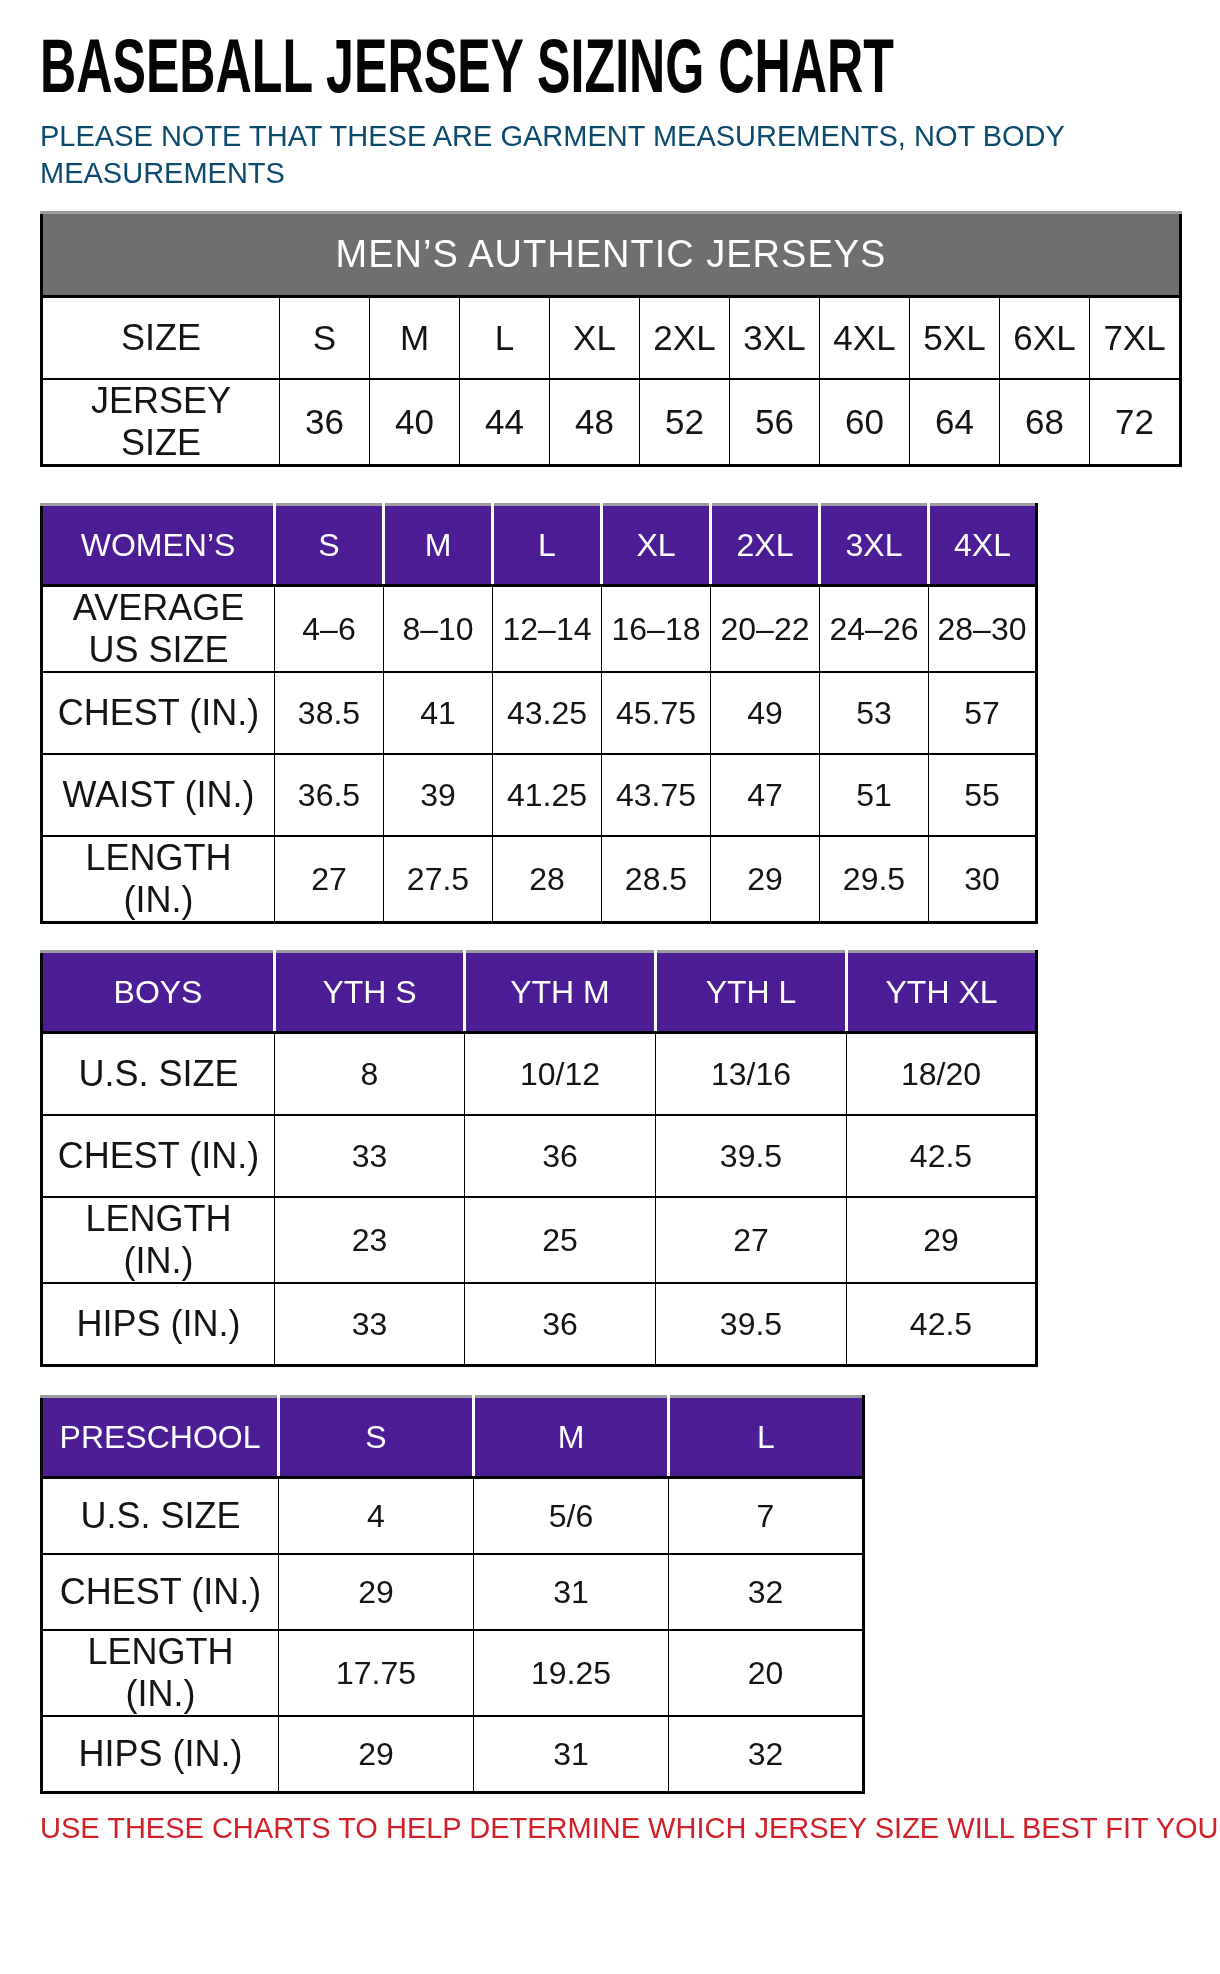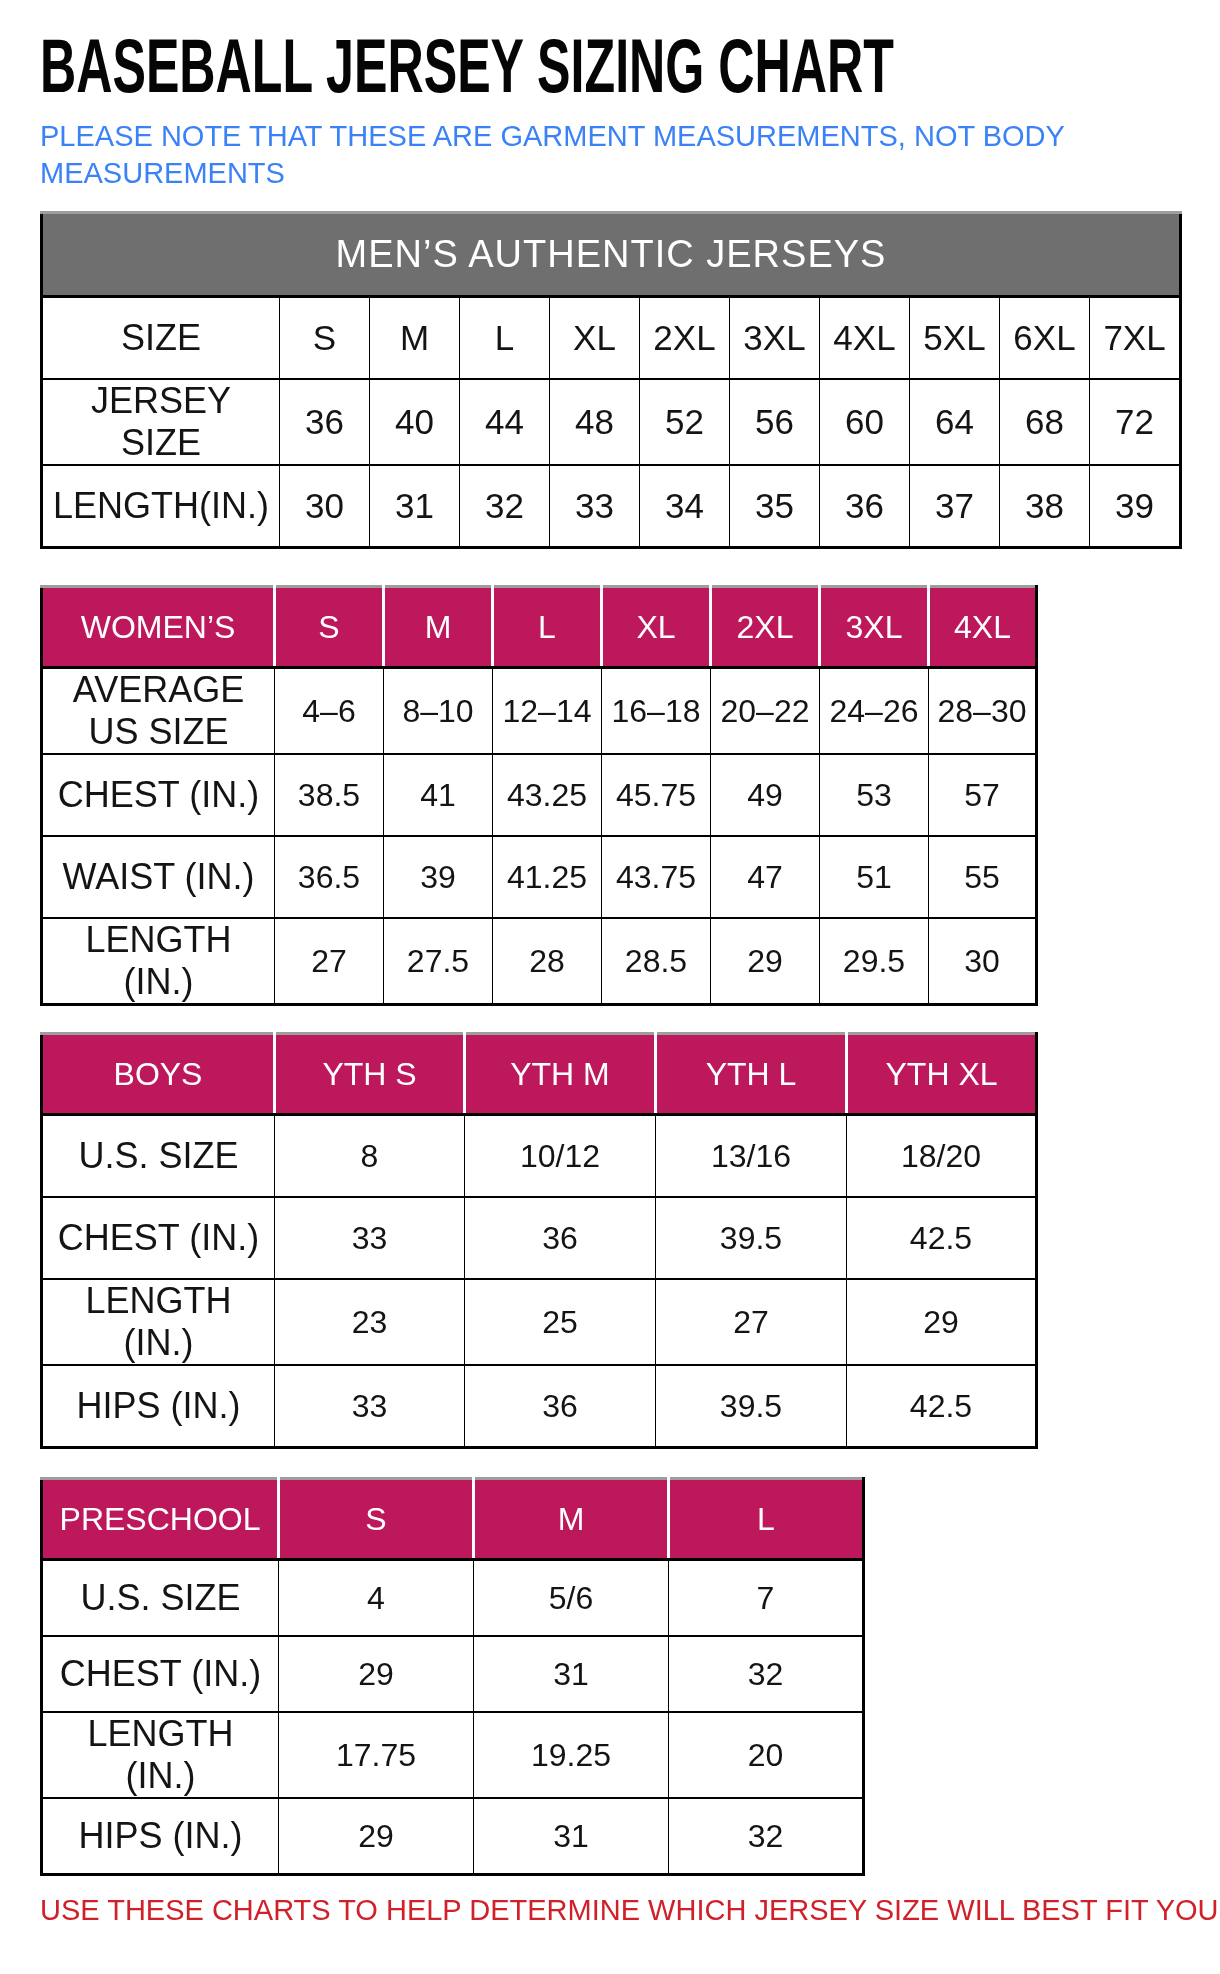--- a/index.html
+++ b/index.html
@@ -17,21 +17,21 @@
     font-weight: bold;
     color: #050505;
     white-space: nowrap;
     transform: scaleX(0.66);
     transform-origin: 0 0;
   }
   .note {
     margin: 0 0 18px 0;
     font-size: 29px;
     line-height: 1.3;
-    color: #3b82f6;
+    color: #0c4a6e;
   }
   .footer-note {
     margin: 0;
     font-size: 29px;
     color: #d02029;
     white-space: nowrap;
   }
 
   table {
     border-collapse: collapse;
@@ -67,21 +67,21 @@
     color: #ffffff;
     font-weight: normal;
     font-size: 38px;
     letter-spacing: 1px;
     height: 79px;
     border: none;
     border-top: 3px solid #9d9d9d;
     border-bottom: 3px solid #000;
   }
   tr.ghead th {
-    background: #be185d;
+    background: #4c1d95;
     color: #ffffff;
     font-weight: normal;
     font-size: 32px;
     height: 78px;
     border-left: 3px solid #ffffff;
     border-right: 3px solid #ffffff;
     border-top: 3px solid #9d9d9d;
     border-bottom: 3px solid #000;
     padding: 0 4px;
   }
@@ -135,33 +135,20 @@
         <td>36</td>
         <td>40</td>
         <td>44</td>
         <td>48</td>
         <td>52</td>
         <td>56</td>
         <td>60</td>
         <td>64</td>
         <td>68</td>
         <td>72</td>
-      </tr>
-      <tr>
-        <td class="lbl">LENGTH(IN.)</td>
-        <td>30</td>
-        <td>31</td>
-        <td>32</td>
-        <td>33</td>
-        <td>34</td>
-        <td>35</td>
-        <td>36</td>
-        <td>37</td>
-        <td>38</td>
-        <td>39</td>
       </tr>
     </tbody>
   </table>
 
   <table class="t-womens">
     <colgroup>
       <col style="width:233px">
       <col style="width:109px">
         <col style="width:109px">
         <col style="width:109px">

